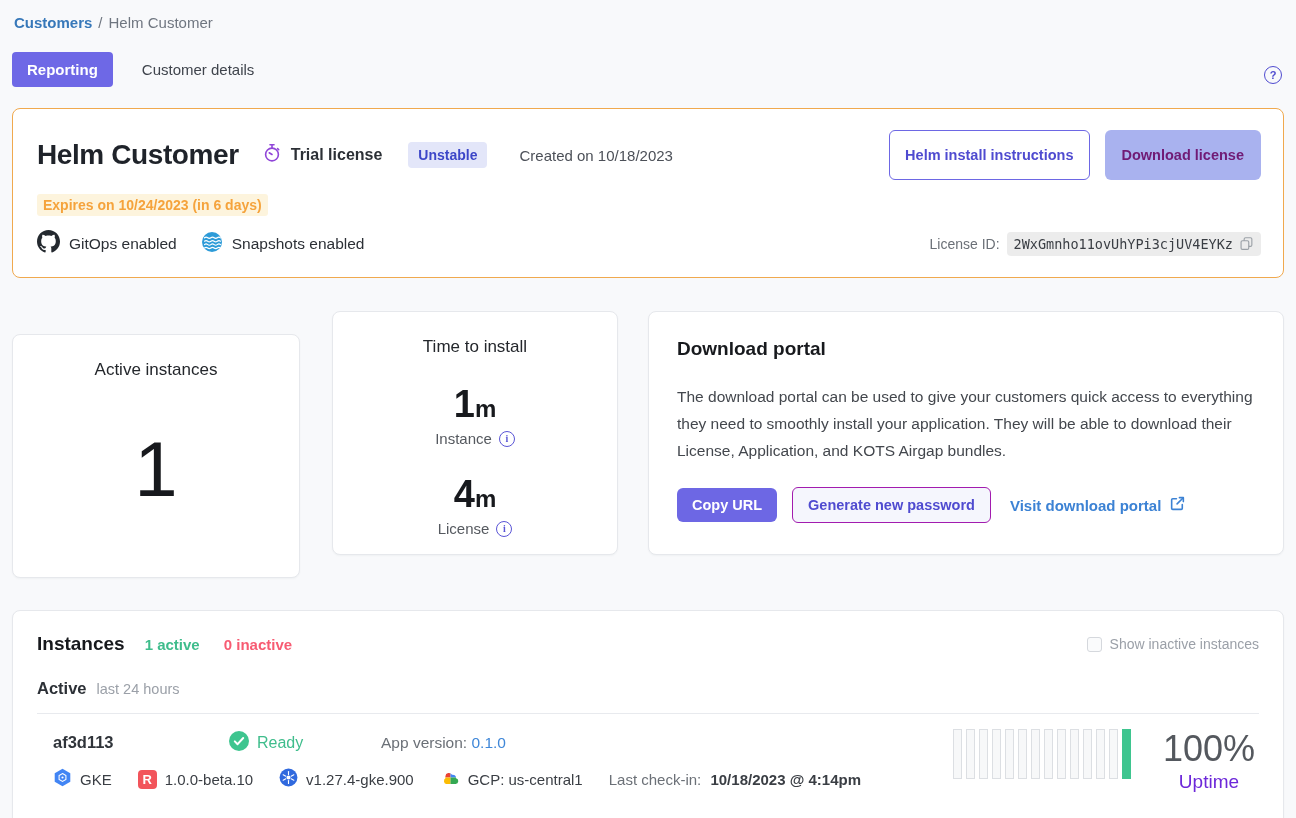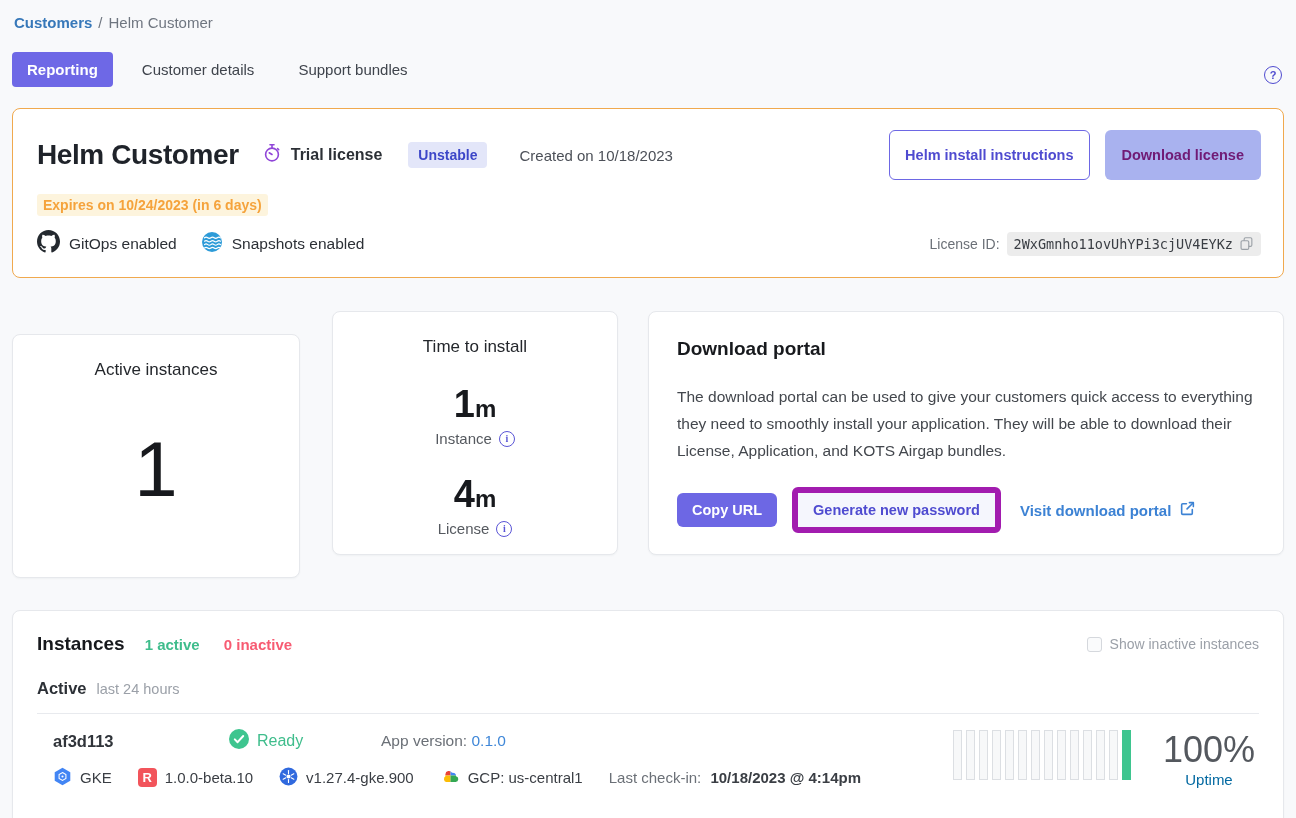--- a/index.html
+++ b/index.html
@@ -77,21 +77,21 @@
     color: #5a55d6; font-size: 10px; font-weight: 700; font-family: "Liberation Serif", serif;
     display: inline-flex; align-items: center; justify-content: center; cursor: pointer;
   }
 
   
   .portal-card { flex: 1; height: 244px; padding: 26px 28px; }
   .portal-title { font-size: 19px; font-weight: 700; color: #17191d; }
   .portal-desc { margin-top: 23px; width: 578px; font-size: 15.5px; line-height: 27px; color: #43474d; }
   .portal-actions { margin-top: 23px; display: flex; align-items: center; gap: 15px; }
   .btn-primary { background: #6d67e4; border: none; color: #fff; }
-  .btn-soft { background: #f5f6fd; border: 6px solid #a21caf; color: #4f4bd0; }
+  .btn-soft { background: #f5f6fd; border: 1px solid #a21caf; color: #4f4bd0; }
   .visit-link { display: flex; align-items: center; gap: 8px; color: #3c82d4; font-size: 15px; font-weight: 700; cursor: pointer; margin-left: 4px; }
 
   
   .instances-card { margin-top: 32px; padding: 22px 0 24px; }
   .inst-header { display: flex; align-items: center; padding: 0 24px; }
   .inst-title { font-size: 19px; font-weight: 700; color: #17191d; }
   .count-active { margin-left: 20px; font-size: 15px; font-weight: 700; color: #3fbd8c; }
   .count-inactive { margin-left: 24px; font-size: 15px; font-weight: 700; color: #f75b72; }
   .show-inactive { margin-left: auto; display: flex; align-items: center; gap: 8px; cursor: pointer; }
   .checkbox { width: 15px; height: 15px; border: 1px solid #d5d8dd; background: #fafbfc; border-radius: 3px; }
@@ -115,37 +115,36 @@
     font-size: 13px; font-weight: 700; display: flex; align-items: center; justify-content: center;
   }
   .checkin { margin-left: 26px; color: #6b7077; }
   .checkin b { color: #3a3e44; margin-left: 5px; }
   .inst-right { margin-left: auto; display: flex; align-items: flex-start; gap: 32px; }
   .uptime-bars { display: flex; align-items: flex-end; gap: 4px; }
   .ubar { width: 9px; height: 50px; background: #f7f8f9; border: 1px solid #dcdfe3; }
   .ubar.up { background: #3ec58f; border-color: #3ec58f; }
   .uptime-text { text-align: center; }
   .uptime-value { font-size: 36px; color: #54585e; line-height: 1.1; }
-  .uptime-label { font-size: 15px; color: #0369a1; margin-top: 2px; }
+  .uptime-label { font-size: 19px; color: #6d28d9; margin-top: 2px; }
 </style>
 </head>
 <body>
 
 <div class="page">
 
   <div class="breadcrumb">
     <span class="crumb-link">Customers</span>
     <span class="crumb-sep">/</span>
     <span class="crumb-current">Helm Customer</span>
   </div>
 
   <div class="tabs">
     <div class="tab active">Reporting</div>
     <div class="tab">Customer details</div>
-    <div class="tab">Support bundles</div>
   </div>
   <div class="help-btn">?</div>
 
   <div class="customer-card">
     <div class="cc-row1">
       <div class="cc-title">Helm Customer</div>
       <div class="cc-license-type">
         <span>
           <svg width="20" height="20" viewBox="0 0 20 20" fill="none" stroke="#9045d8" stroke-width="1.6" stroke-linecap="round">
             <circle cx="10" cy="11.5" r="6.4"></circle>

